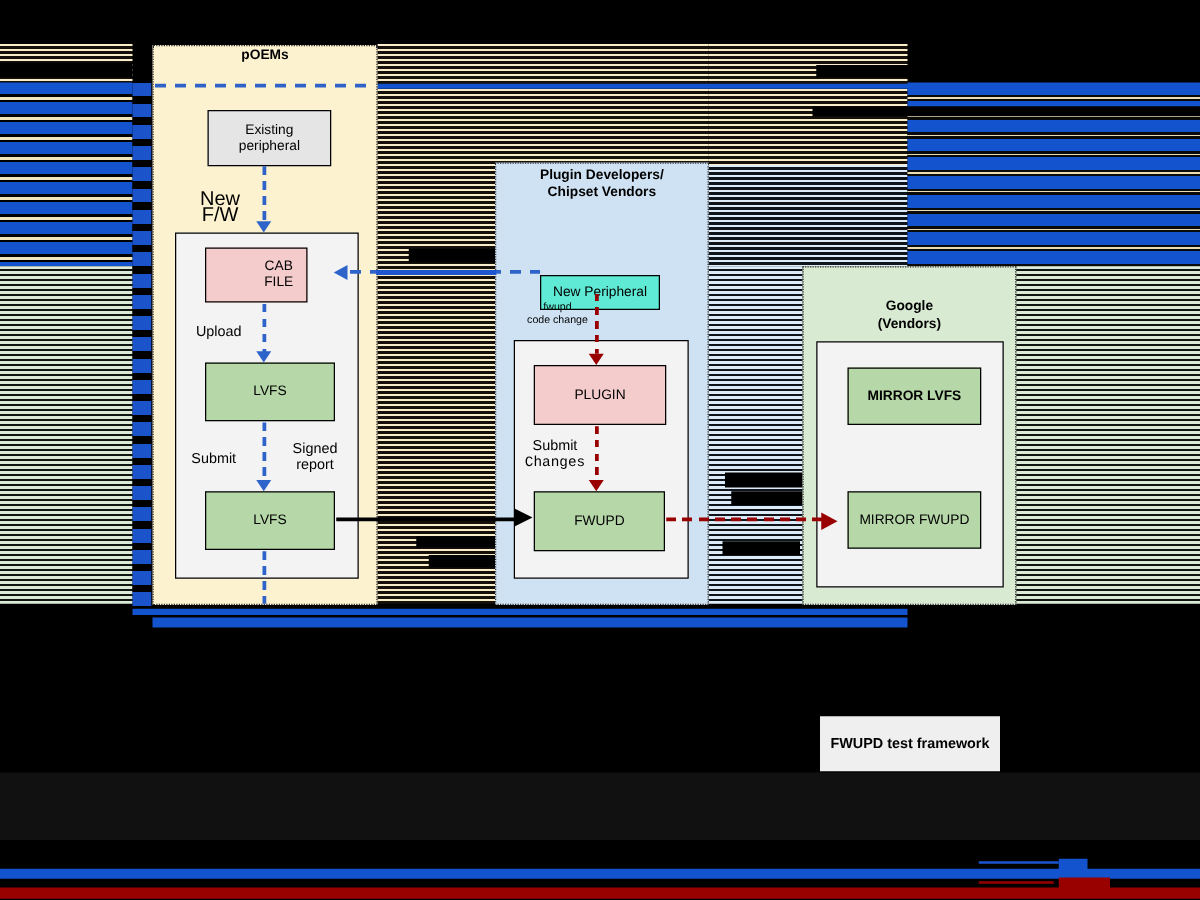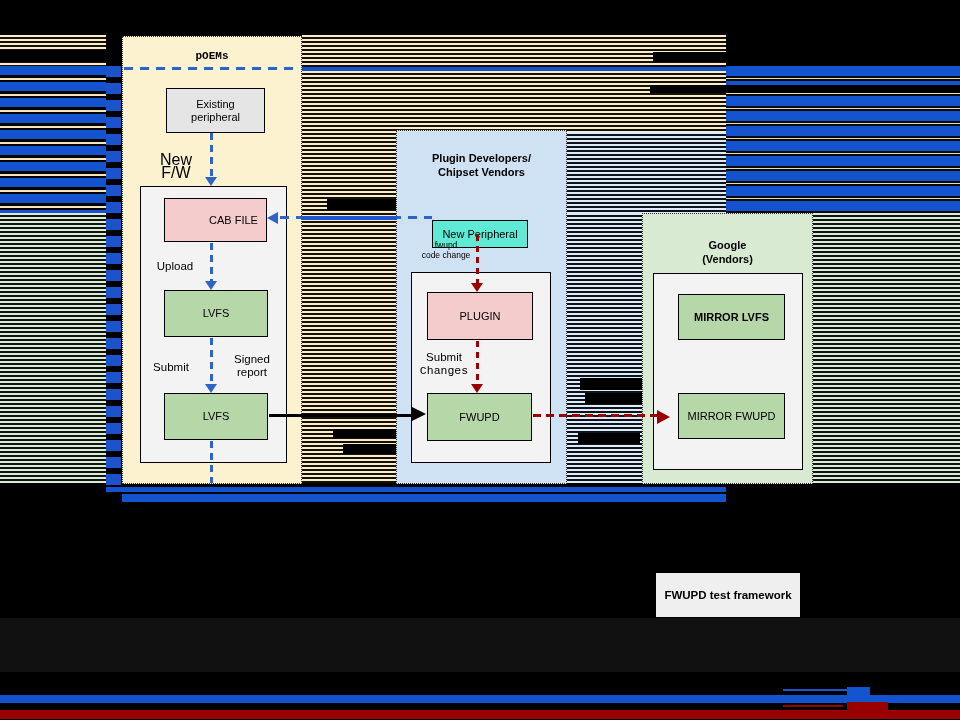--- a/index.html
+++ b/index.html
@@ -59,45 +59,45 @@
   <div class="abs blk" style="left:653px;top:52px;width:307px;height:10px;"></div>
   <div class="abs blk" style="left:650px;top:85px;width:310px;height:8px;"></div>
   <div class="abs blk" style="left:327px;top:199px;width:70px;height:11px;"></div>
   <div class="abs blk" style="left:333px;top:429px;width:63px;height:9px;"></div>
   <div class="abs blk" style="left:343px;top:444px;width:53px;height:10px;"></div>
   <div class="abs blk" style="left:580px;top:378px;width:62px;height:12px;"></div>
   <div class="abs blk" style="left:585px;top:393px;width:57px;height:11px;"></div>
   <div class="abs blk" style="left:578px;top:433px;width:62px;height:11px;"></div>
 
   <div class="abs panel" style="left:122px;top:36px;width:180px;height:448px;background:#fdf2cf;">
-    <div class="ptitle" style="padding-top:12px;font-family:Liberation Mono, monospace;">pOEMs</div>
+    <div class="ptitle" style="">pOEMs</div>
   </div>
   <div class="abs bdashH" style="left:124px;top:67px;width:176px;height:3px;"></div>
 
   <div class="abs panel" style="left:396px;top:130px;width:171px;height:354px;background:#cfe2f3;">
-    <div class="ptitle" style="padding-top:20px;">Plugin Developers/</div>
+    <div class="ptitle" style="padding-top:2px;">Plugin Developers/</div>
     <div class="ptitle">Chipset Vendors</div>
   </div>
 
   <div class="abs panel" style="left:642px;top:213px;width:171px;height:271px;background:#d9ead3;">
     <div class="ptitle" style="padding-top:24px;">Google</div>
     <div class="ptitle">(Vendors)</div>
   </div>
 
   <div class="abs gray" style="left:140px;top:186px;width:147px;height:277px;"></div>
   <div class="abs gray" style="left:411px;top:272px;width:140px;height:191px;"></div>
   <div class="abs gray" style="left:653px;top:273px;width:150px;height:197px;"></div>
 
   <div class="abs n" style="left:166px;top:88px;width:99px;height:45px;background:#e5e5e5;">
     <div>
         <span style="display:block;">Existing</span>
         <span style="display:block;">peripheral</span>
       </div>
   </div>
-  <div class="abs n" style="left:164px;top:198px;width:103px;height:44px;background:#f4cccc;padding-left:36px;">
+  <div class="abs n" style="left:164px;top:198px;width:82px;height:44px;background:#f4cccc;padding-left:36px;">
     <span>CAB FILE</span>
   </div>
   <div class="abs n" style="left:164px;top:290px;width:104px;height:47px;background:#b6d7a8;">
     <span>LVFS</span>
   </div>
   <div class="abs n" style="left:164px;top:393px;width:104px;height:47px;background:#b6d7a8;">
     <span>LVFS</span>
   </div>
   <div class="abs n" style="left:432px;top:220px;width:96px;height:28px;background:#5eead4;">
     <span>New Peripheral</span>

